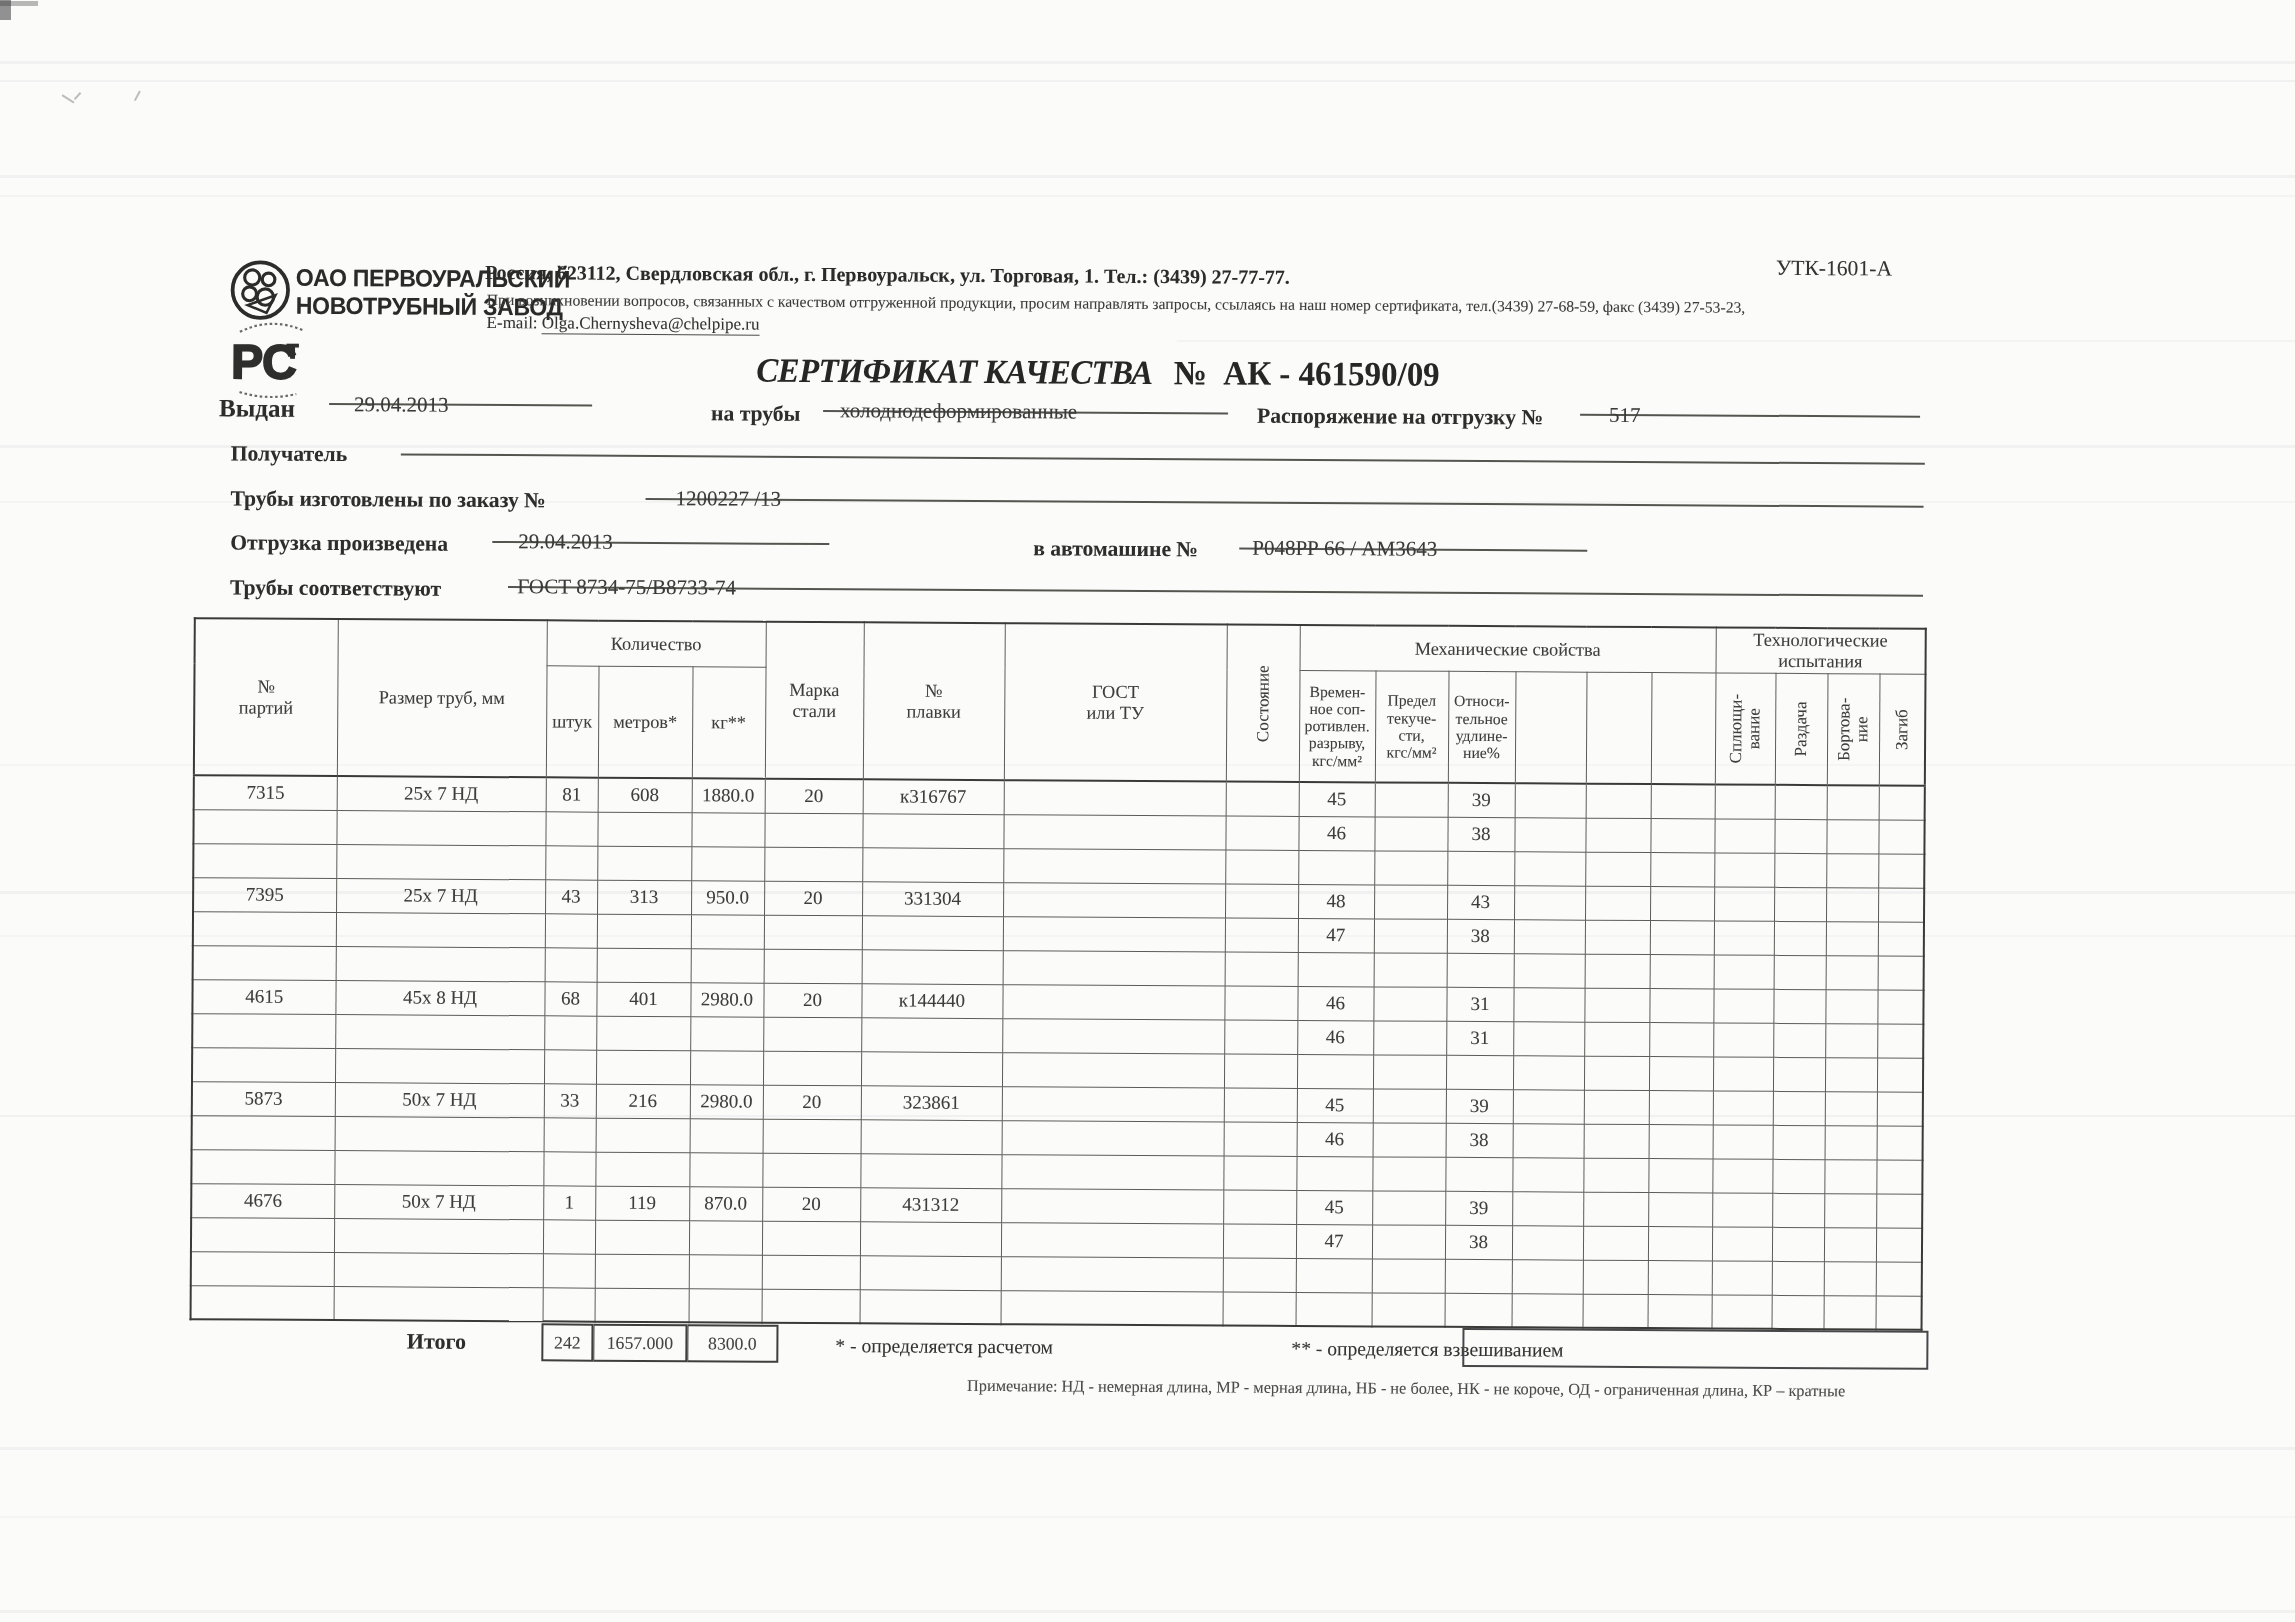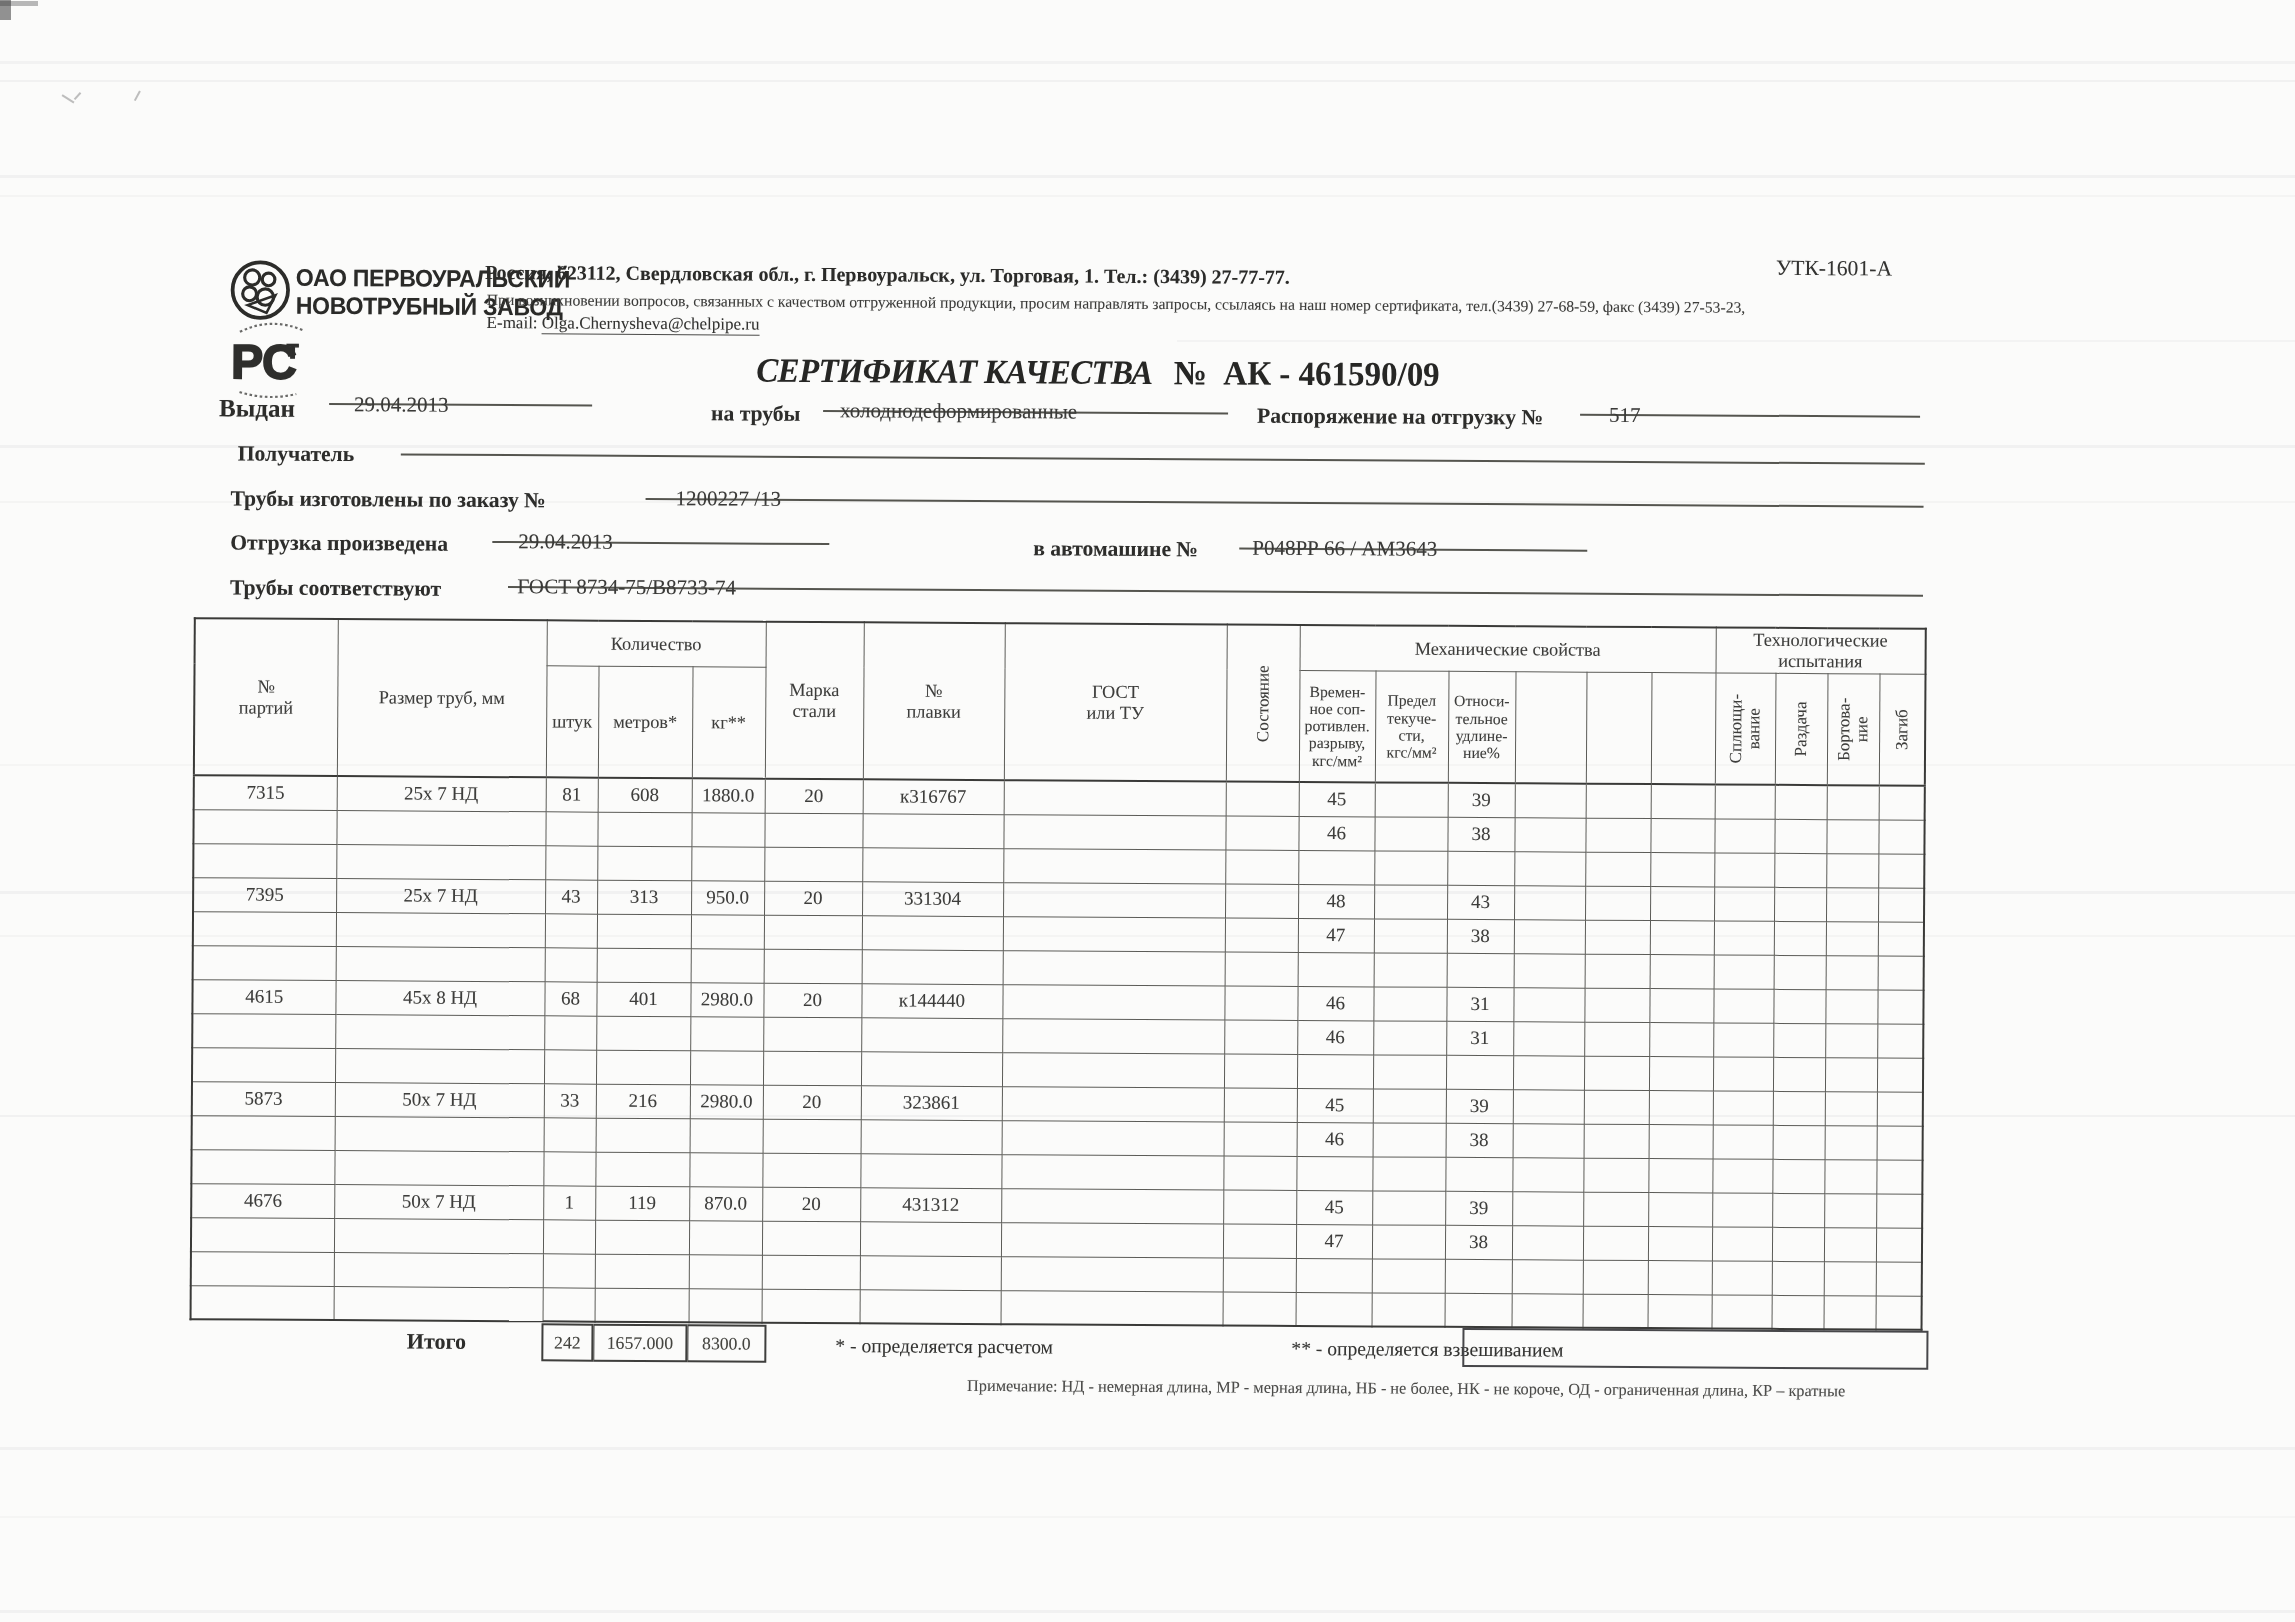--- a/index.html
+++ b/index.html
@@ -161,21 +161,21 @@
     <span>СЕРТИФИКАТ КАЧЕСТВА</span><span class="num numsign">№</span><span class="num numval">АК - 461590/09</span>
   </div>
 
   <div class="lbl big" style="left:220px;top:395px;">Выдан</div>
   <div class="val" style="left:330px;top:374px;width:263px;padding-left:25px;padding-top:18.3px;">29.04.2013</div>
   <div class="lbl" style="left:712px;top:399px;">на трубы</div>
   <div class="val" style="left:824px;top:378px;width:405px;padding-left:17px;padding-top:17px;">холоднодеформированные</div>
   <div class="lbl" style="left:1258px;top:398px;">Распоряжение на отгрузку №</div>
   <div class="val" style="left:1581px;top:377px;width:340px;padding-left:29px;padding-top:18.3px;">517</div>
 
-  <div class="lbl" style="left:239px;top:442px;">Получатель</div>
+  <div class="lbl" style="left:232px;top:442px;">Получатель</div>
   <div class="val" style="left:402px;top:424px;width:1524px;padding-top:17px;"></div>
 
   <div class="lbl" style="left:232px;top:487px;">Трубы изготовлены по заказу №</div>
   <div class="val" style="left:647px;top:467px;width:1278px;padding-left:30px;padding-top:17px;">1200227  /13</div>
 
   <div class="lbl" style="left:232px;top:531px;">Отгрузка произведена</div>
   <div class="val" style="left:494px;top:511px;width:337px;padding-left:26px;padding-top:17px;">29.04.2013</div>
   <div class="lbl" style="left:1035px;top:532px;">в автомашине №</div>
   <div class="val" style="left:1241px;top:513px;width:348px;padding-left:13px;padding-top:17px;">Р048РР 66 / АМ3643</div>
 
@@ -596,21 +596,21 @@
           <td class=""></td>
           <td class=""></td>
         </tr>
       </tbody>
   </table>
 
   <div class="totlabel">Итого</div>
   <div class="totboxes">
     <div class="cell" style="width:52px;text-align:center;">242</div>
     <div class="cell" style="width:94px;">1657.000</div>
-    <div class="cell" style="width:79px;">8300.0</div>
+    <div class="cell" style="width:91px;">8300.0</div>
   </div>
   <div class="fn" style="left:842px;">* - определяется расчетом</div>
   <div class="fn" style="left:1298px;">** - определяется взвешиванием</div>
   <div class="emptybox"></div>
   <div class="noteline">Примечание: НД - немерная длина, МР - мерная длина, НБ - не более, НК - не короче, ОД - ограниченная длина, КР – кратные</div>
 
 </div>
 
 
 </body></html>

